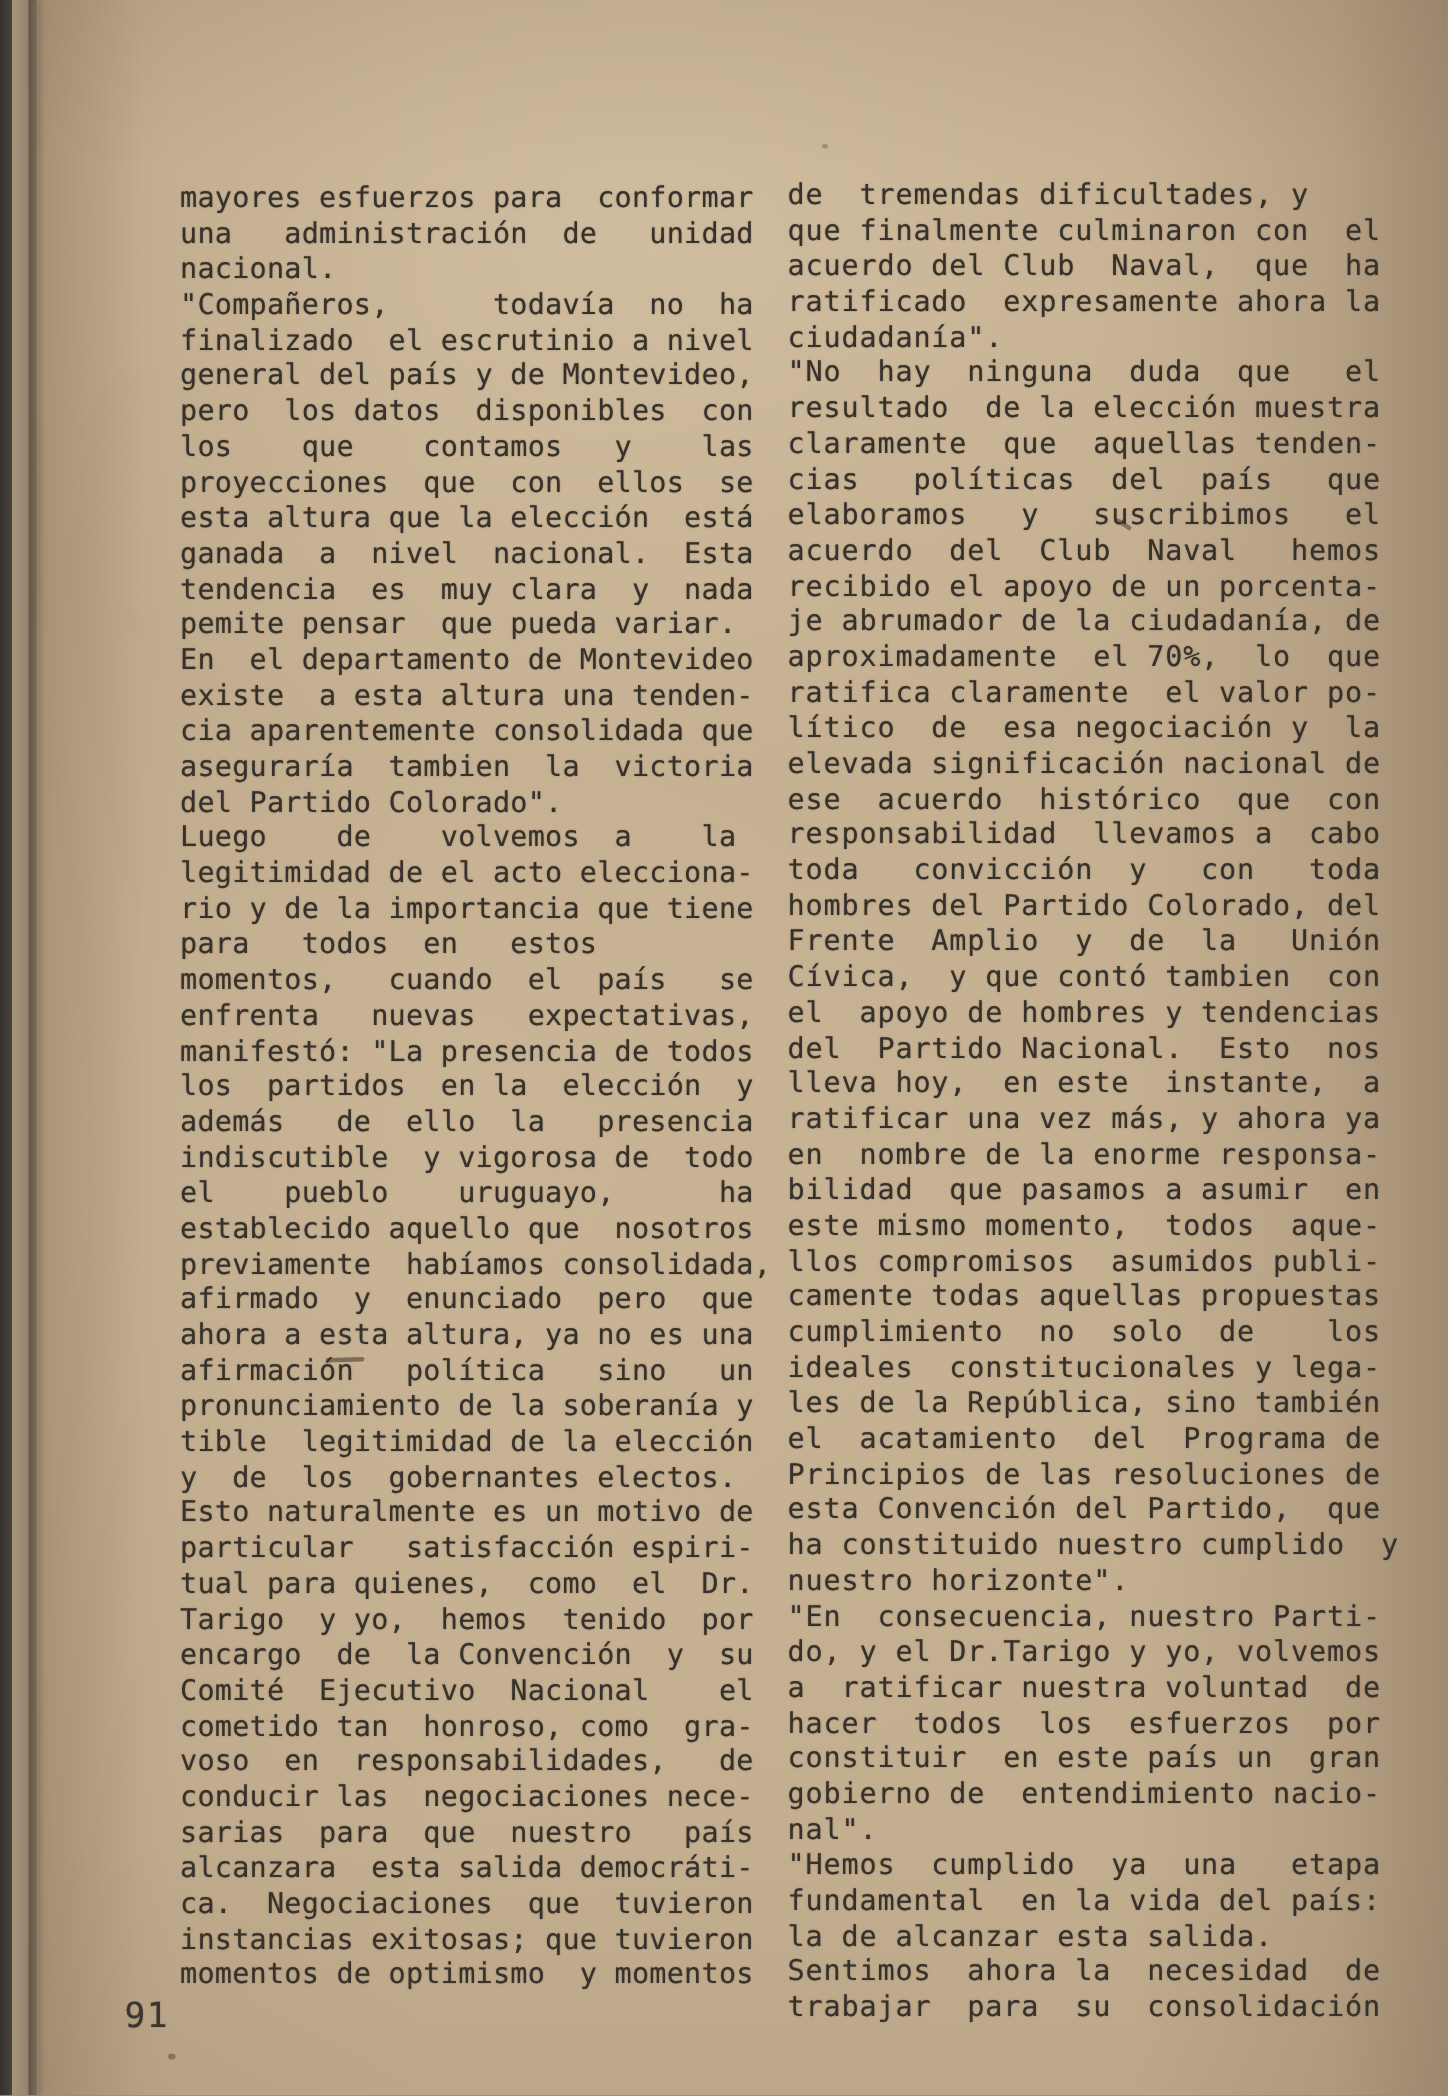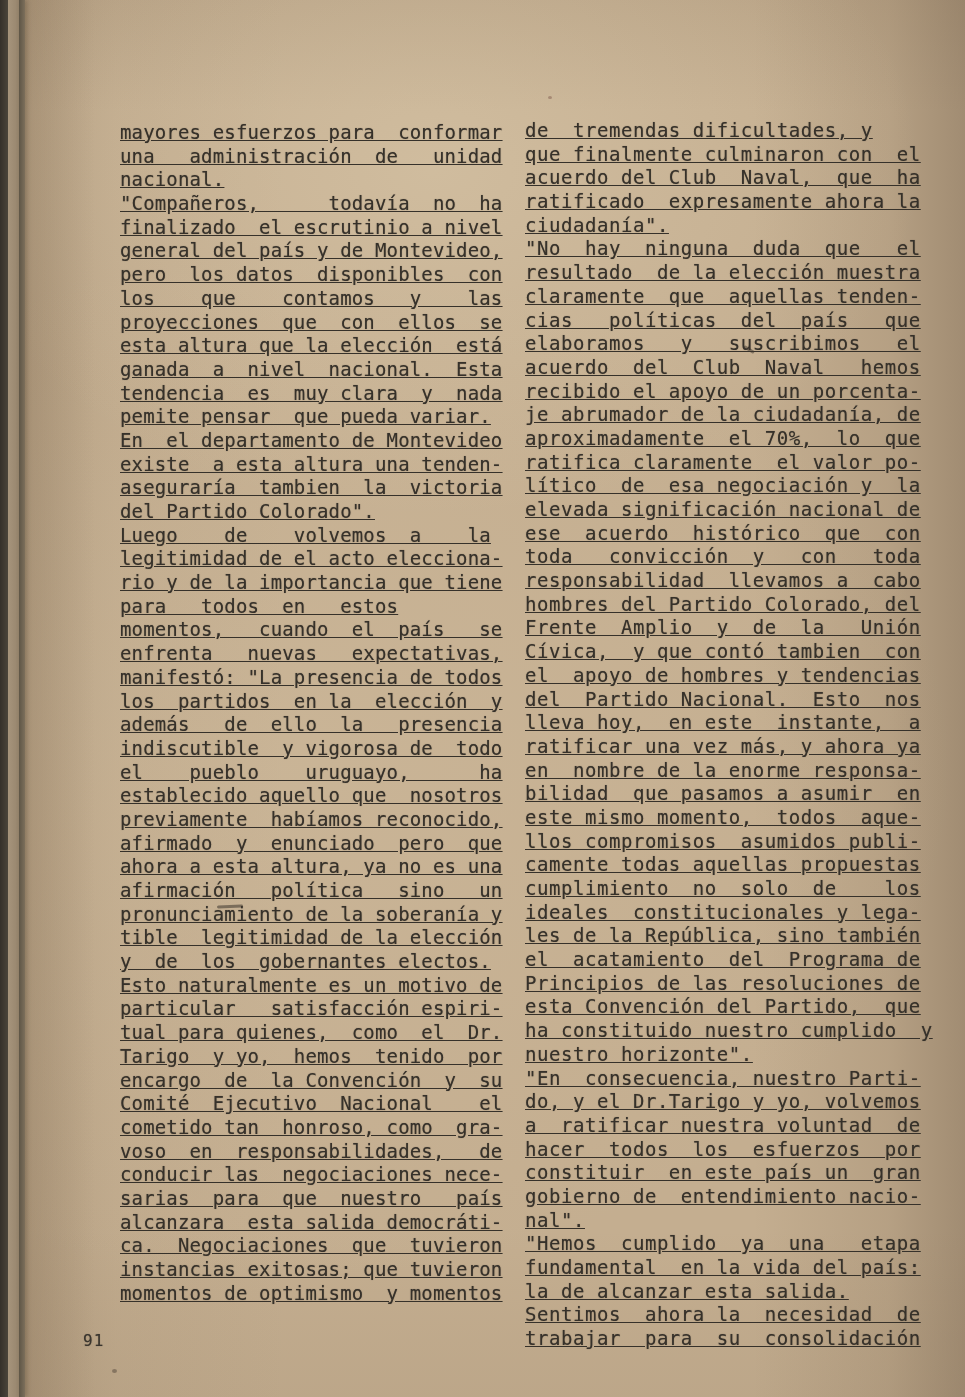--- a/index.html
+++ b/index.html
@@ -37,21 +37,20 @@
   .edge-fade {
     position: absolute; left: 25px; top: 0; width: 70px; height: 100%;
     background: linear-gradient(to right, rgba(140,118,92,0.35), rgba(140,118,92,0));
   }
   .column {
     position: absolute;
     color: #36312a;
     font-size: 19px;
     line-height: 23.7px;
     text-shadow: 0 0 1px rgba(54,49,42,0.55);
-    text-decoration: underline;
   }
   .column .line {
     white-space: pre;
     height: 23.7px;
   }
   .col-left {
     left: 120px;
     top: 121px;
     width: 392px;
     letter-spacing: 0.15px;
@@ -60,21 +59,21 @@
     left: 525px;
     top: 119px;
     width: 424px;
     letter-spacing: 0.55px;
   }
   .page-number {
     position: absolute;
     left: 83px;
     top: 1331px;
     color: #3a352e;
-    font-size: 16px;
+    font-size: 23px;
     letter-spacing: 1px;
     text-shadow: 0 0 1px rgba(54,49,42,0.55);
   }
   
   .artifact { position: absolute; pointer-events: none; }
   .artifact-strike {
     left: 217px; top: 905px; width: 26px; height: 3px;
     background: rgba(60,52,44,0.55); border-radius: 2px;
     transform: rotate(-2deg);
   }
@@ -110,35 +109,36 @@
       <div class="line">general del país y de Montevideo,</div>
       <div class="line">pero  los datos  disponibles  con</div>
       <div class="line">los    que    contamos   y    las</div>
       <div class="line">proyecciones  que  con  ellos  se</div>
       <div class="line">esta altura que la elección  está</div>
       <div class="line">ganada  a  nivel  nacional.  Esta</div>
       <div class="line">tendencia  es  muy clara  y  nada</div>
       <div class="line">pemite pensar  que pueda variar.</div>
       <div class="line">En  el departamento de Montevideo</div>
       <div class="line">existe  a esta altura una tenden-</div>
+      <div class="line">cia aparentemente consolidada que</div>
       <div class="line">aseguraría  tambien  la  victoria</div>
       <div class="line">del Partido Colorado".</div>
       <div class="line">Luego    de    volvemos  a    la</div>
       <div class="line">legitimidad de el acto elecciona-</div>
       <div class="line">rio y de la importancia que tiene</div>
       <div class="line">para   todos  en   estos</div>
       <div class="line">momentos,   cuando  el  país   se</div>
       <div class="line">enfrenta   nuevas   expectativas,</div>
       <div class="line">manifestó: "La presencia de todos</div>
       <div class="line">los  partidos  en la  elección  y</div>
       <div class="line">además   de  ello  la   presencia</div>
       <div class="line">indiscutible  y vigorosa de  todo</div>
       <div class="line">el    pueblo    uruguayo,      ha</div>
       <div class="line">establecido aquello que  nosotros</div>
-      <div class="line">previamente  habíamos reconocido,</div>
+      <div class="line">previamente  habíamos consolidada,</div>
       <div class="line">afirmado  y  enunciado  pero  que</div>
       <div class="line">ahora a esta altura, ya no es una</div>
       <div class="line">afirmación   política   sino   un</div>
       <div class="line">pronunciamiento de la soberanía y</div>
       <div class="line">tible  legitimidad de la elección</div>
       <div class="line">y  de  los  gobernantes electos.</div>
       <div class="line">Esto naturalmente es un motivo de</div>
       <div class="line">particular   satisfacción espiri-</div>
       <div class="line">tual para quienes,  como  el  Dr.</div>
       <div class="line">Tarigo  y yo,  hemos  tenido  por</div>
@@ -166,22 +166,22 @@
       <div class="line">cias   políticas  del  país   que</div>
       <div class="line">elaboramos   y   suscribimos   el</div>
       <div class="line">acuerdo  del  Club  Naval   hemos</div>
       <div class="line">recibido el apoyo de un porcenta-</div>
       <div class="line">je abrumador de la ciudadanía, de</div>
       <div class="line">aproximadamente  el 70%,  lo  que</div>
       <div class="line">ratifica claramente  el valor po-</div>
       <div class="line">lítico  de  esa negociación y  la</div>
       <div class="line">elevada significación nacional de</div>
       <div class="line">ese  acuerdo  histórico  que  con</div>
+      <div class="line">responsabilidad  llevamos a  cabo</div>
       <div class="line">toda   convicción  y   con   toda</div>
-      <div class="line">responsabilidad  llevamos a  cabo</div>
       <div class="line">hombres del Partido Colorado, del</div>
       <div class="line">Frente  Amplio  y  de  la   Unión</div>
       <div class="line">Cívica,  y que contó tambien  con</div>
       <div class="line">el  apoyo de hombres y tendencias</div>
       <div class="line">del  Partido Nacional.  Esto  nos</div>
       <div class="line">lleva hoy,  en este  instante,  a</div>
       <div class="line">ratificar una vez más, y ahora ya</div>
       <div class="line">en  nombre de la enorme responsa-</div>
       <div class="line">bilidad  que pasamos a asumir  en</div>
       <div class="line">este mismo momento,  todos  aque-</div>

